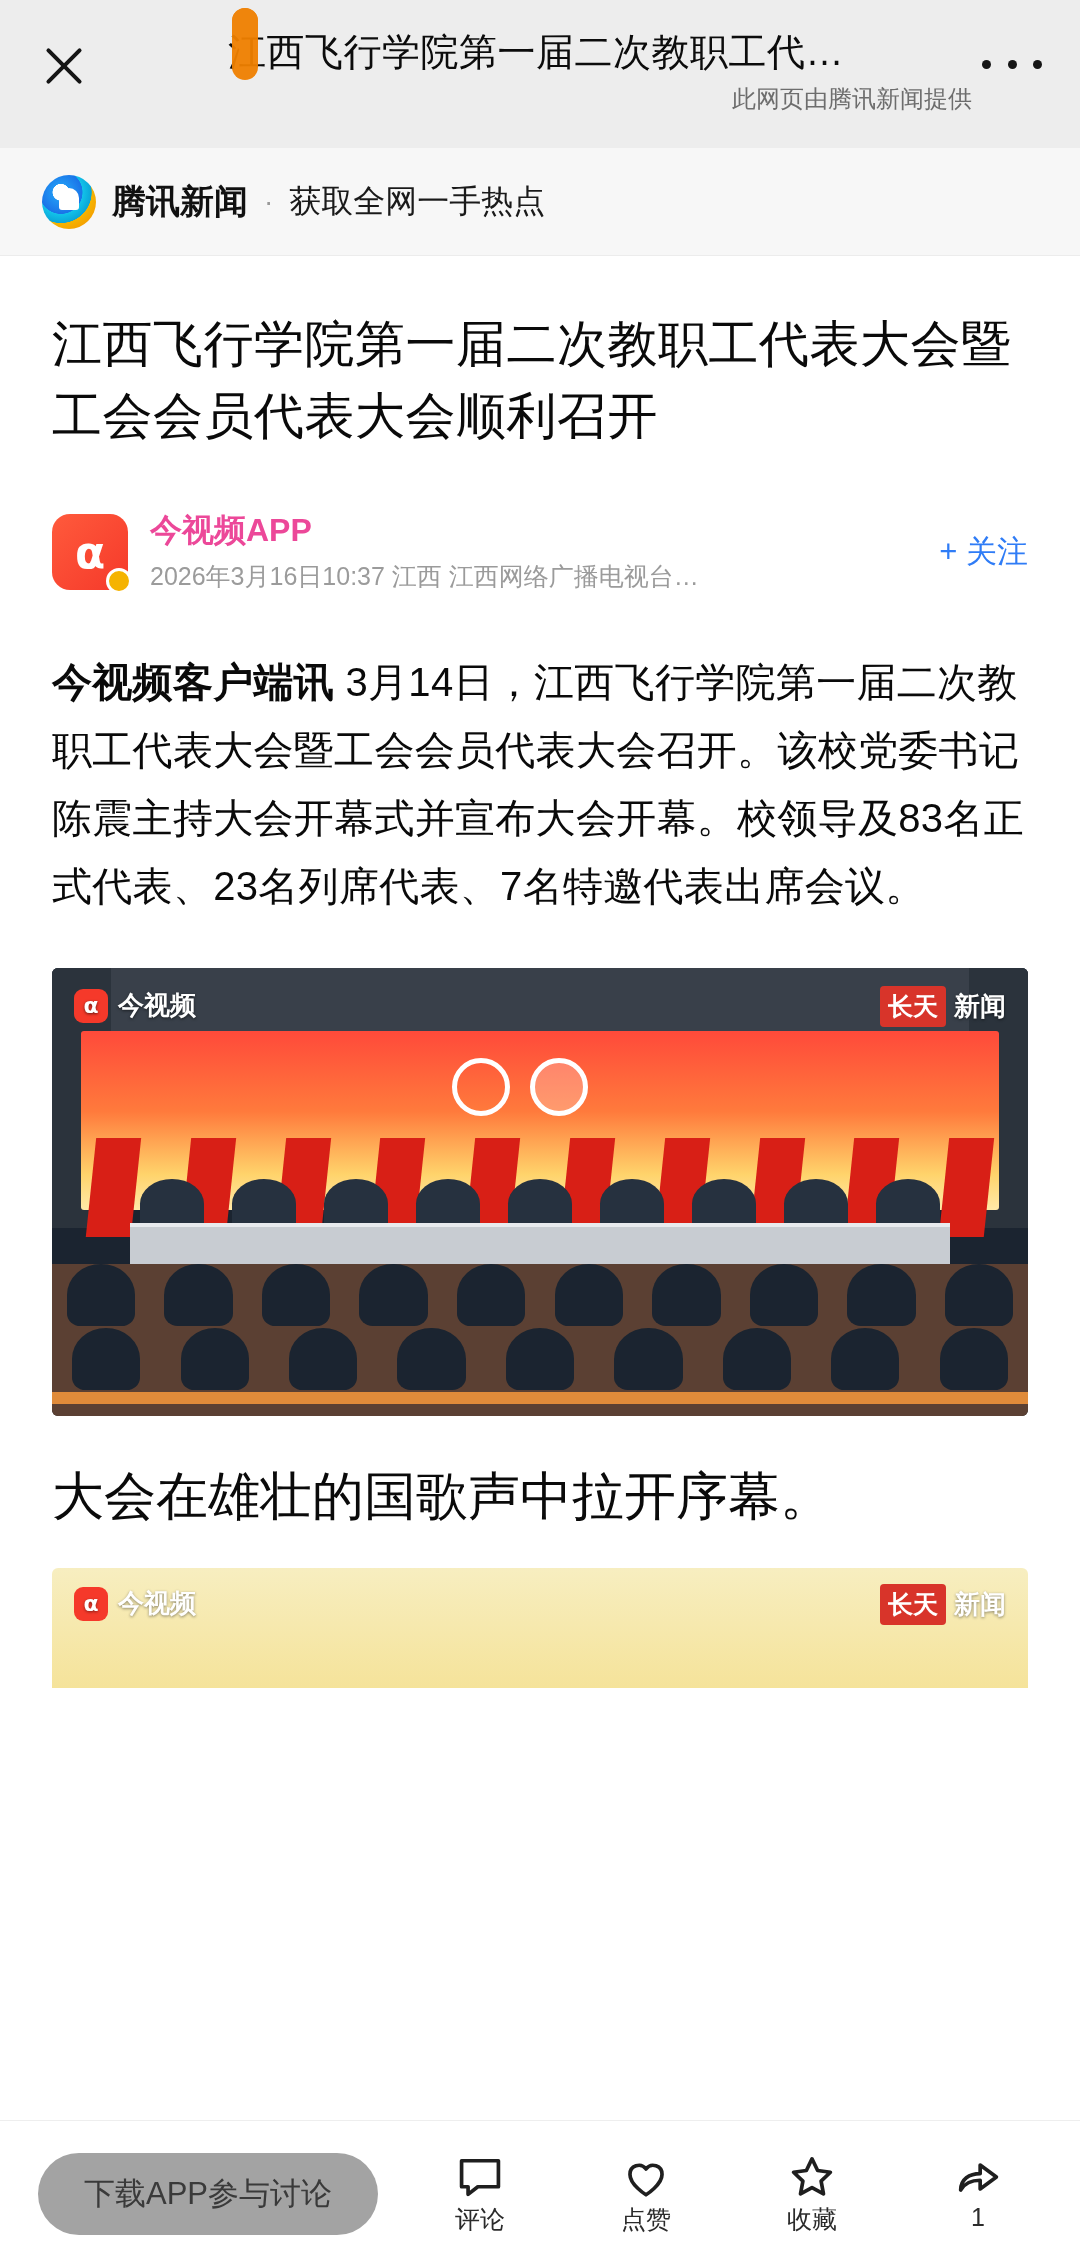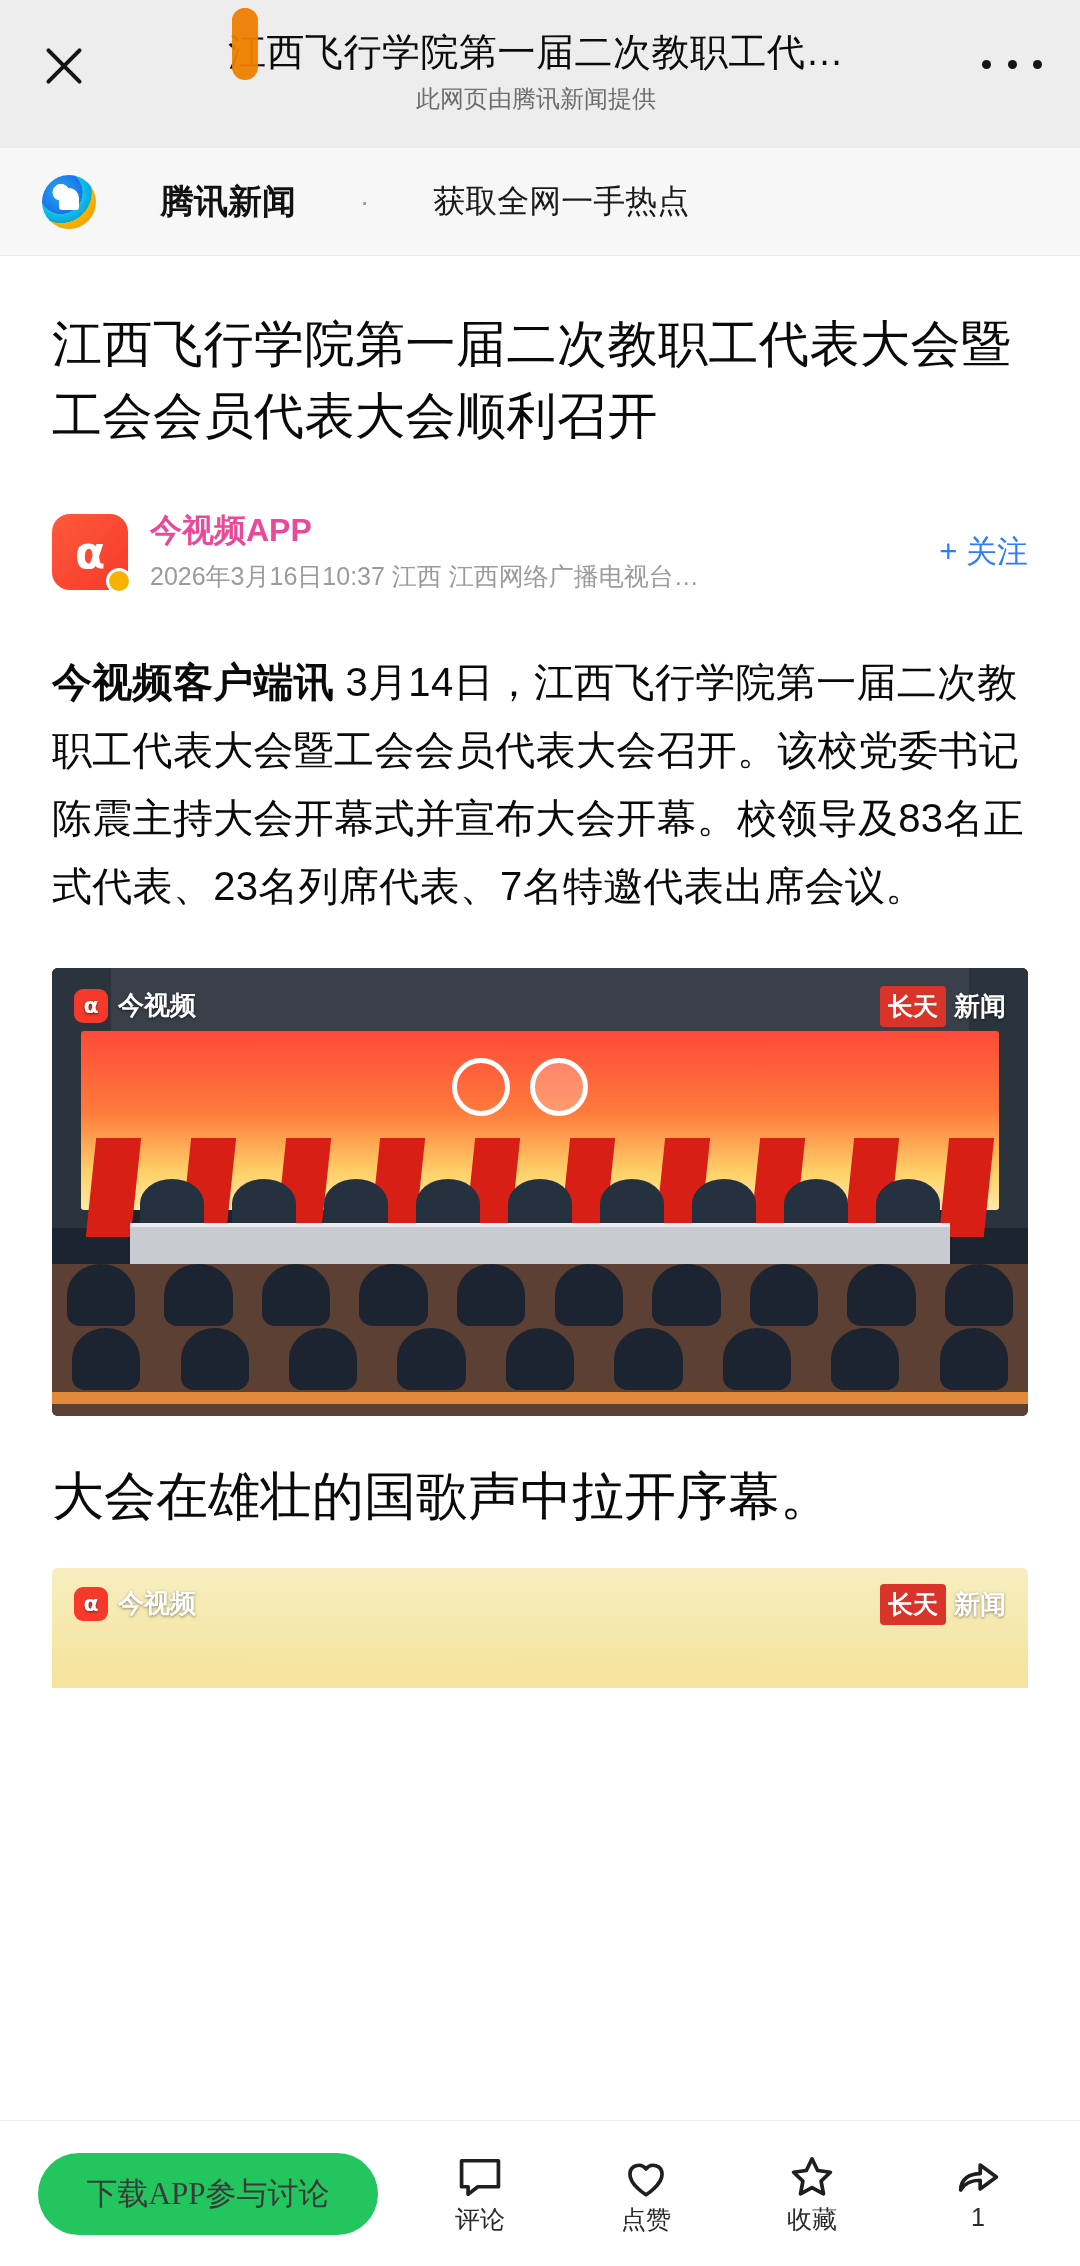--- a/index.html
+++ b/index.html
@@ -67,20 +67,21 @@
     letter-spacing: .5px;
   }
   .topbar-sub {
     font-size: 24px;
     line-height: 34px;
     color: #6d6d6d;
     margin-top: 4px;
     white-space: nowrap;
     overflow: hidden;
     text-overflow: ellipsis;
+    text-align: right;
   }
   .more-icon {
     flex: 0 0 60px;
     height: 52px;
     display: flex;
     align-items: center;
     justify-content: space-between;
     margin-top: -20px;
   }
   .more-icon span {
@@ -109,21 +110,20 @@
 
   
   .promo {
     height: 108px;
     flex: 0 0 108px;
     background: #f7f7f7;
     display: flex;
     align-items: center;
     padding: 0 42px;
     border-bottom: 1px solid #ececec;
-    gap: 48px;
   }
   .promo-logo {
     width: 54px; height: 54px;
     border-radius: 50%;
     background: radial-gradient(circle at 35% 32%, #ffffff 0%, #ffffff 16%, #2196f3 17%, #1a73e8 42%, #12c2e9 43%, #0aa5d8 60%, #f5b301 61%, #f59f00 80%, #e23b2e 81%, #d8342a 100%);
     position: relative;
     flex: 0 0 54px;
   }
   .promo-logo:after {
     content: "";
@@ -465,28 +465,28 @@
     background: #ffffff;
     border-top: 1px solid #eeeeee;
     display: flex;
     align-items: center;
     padding: 0 38px;
   }
   .comment-box {
     width: 340px;
     height: 82px;
     border-radius: 41px;
-    background: #22c55e;
+    background: #a3a3a3;
     color: #3a3a3a;
     font-size: 31px;
     display: flex;
     align-items: center;
     justify-content: center;
     border: none;
-    font-family: Liberation Serif, serif;
+    font-family: Liberation Sans, sans-serif;
   }
   .actions {
     margin-left: auto;
     display: flex;
     align-items: flex-start;
     gap: 58px;
     padding-right: 10px;
   }
   .action {
     width: 108px;

